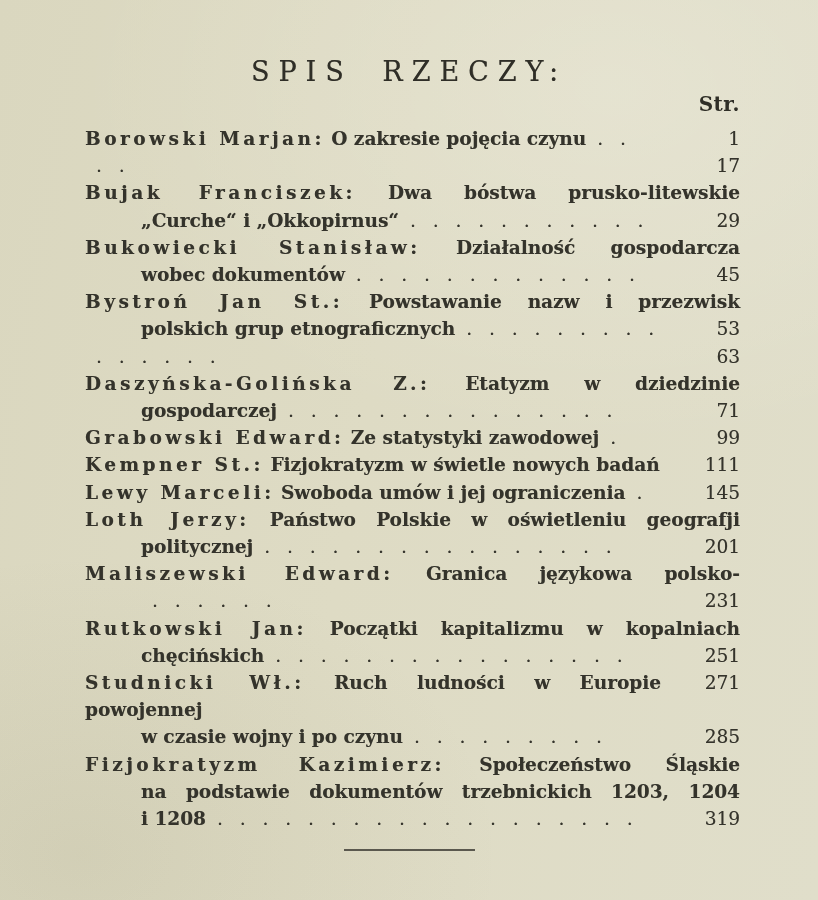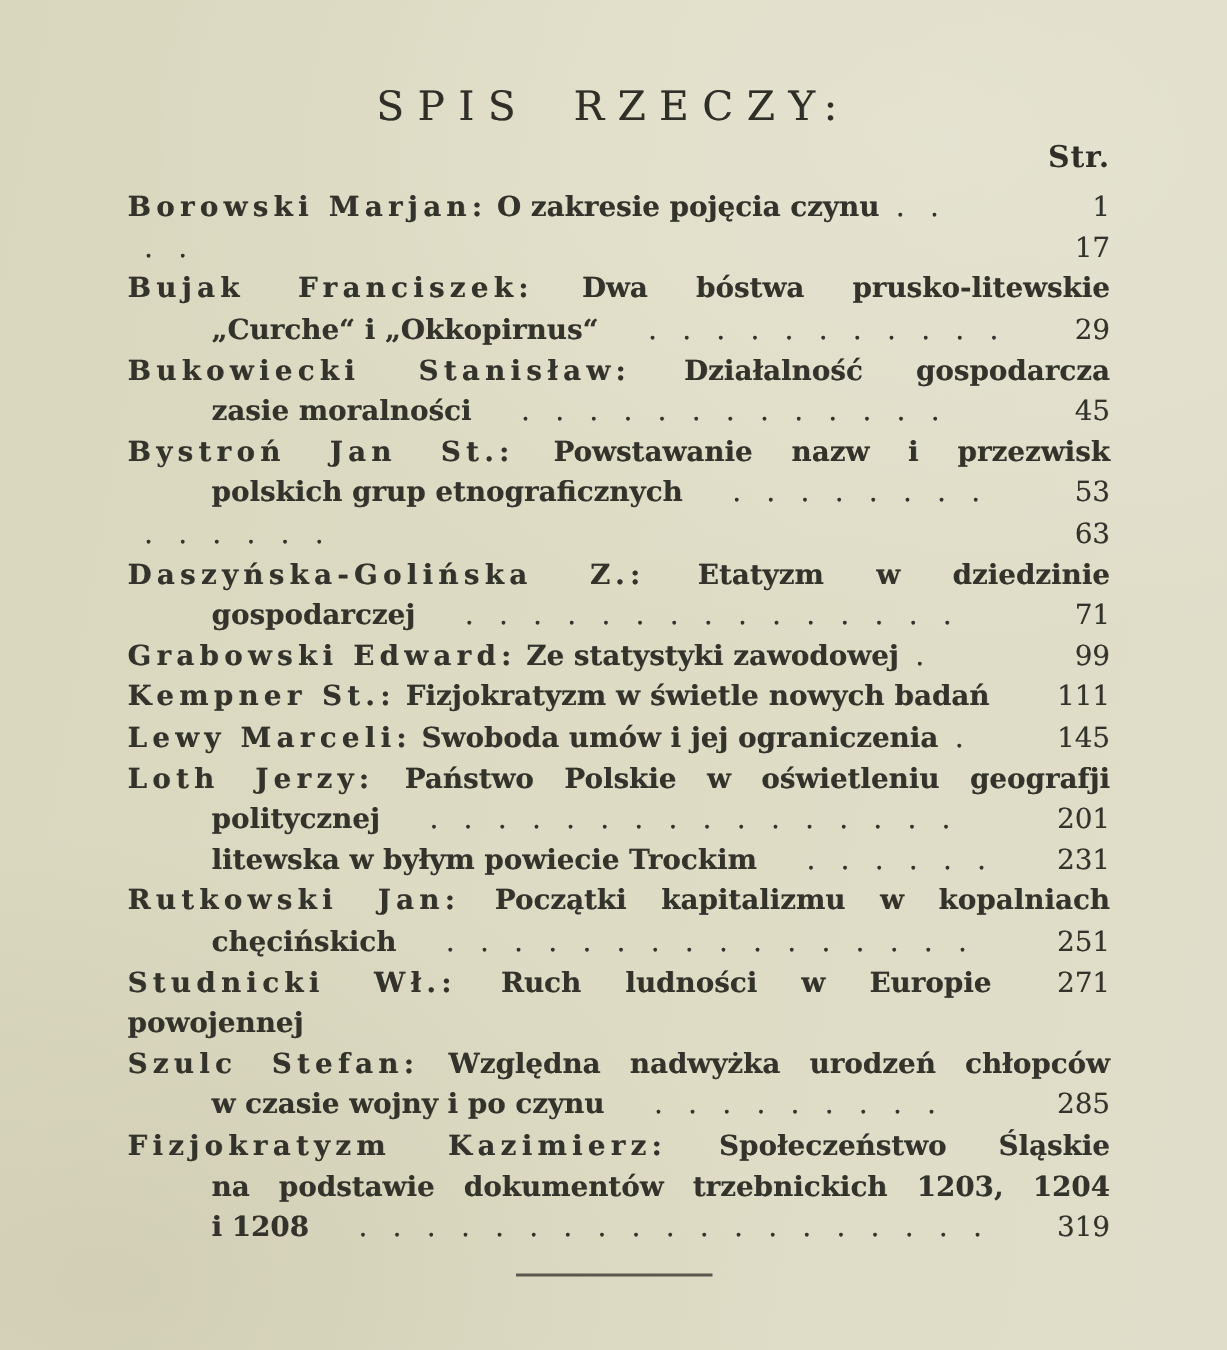--- a/index.html
+++ b/index.html
@@ -55,21 +55,20 @@
     line-height: 27.2px;
     color: #34332b;
     text-shadow: 0.25px 0.25px 0 rgba(52,51,43,0.45);
   }
   .row {
     display: flex;
     align-items: baseline;
   }
   .row.cont {
     padding-left: 56px;
-    gap: 22px;
   }
   .row .txt {
     white-space: nowrap;
     font-weight: bold;
   }
   .row.fill {
     display: block;
     text-align: justify;
     text-align-last: justify;
   }
@@ -126,21 +125,21 @@
         <span class="page-num">17</span>
       </div>
       <div class="row fill"><span class="txt"><span class="name">Bujak Franciszek:</span> Dwa bóstwa prusko-litewskie</span></div>
       <div class="row cont">
         <span class="txt">„Curche“ i „Okkopirnus“</span>
         <span class="dots">. . . . . . . . . . .</span>
         <span class="page-num">29</span>
       </div>
       <div class="row fill"><span class="txt"><span class="name">Bukowiecki Stanisław:</span> Działalność gospodarcza</span></div>
       <div class="row cont">
-        <span class="txt">zasie moralności</span>
+        <span class="txt">wobec dokumentów</span>
         <span class="dots">. . . . . . . . . . . . .</span>
         <span class="page-num">45</span>
       </div>
       <div class="row fill"><span class="txt"><span class="name">Bystroń Jan St.:</span> Powstawanie nazw i przezwisk</span></div>
       <div class="row cont">
         <span class="txt">polskich grup etnograficznych</span>
         <span class="dots">. . . . . . . . .</span>
         <span class="page-num">53</span>
       </div>
       <div class="row">
@@ -167,37 +166,36 @@
         <span class="txt"><span class="name">Lewy Marceli:</span> Swoboda umów i jej ograniczenia</span>
         <span class="dots">.</span>
         <span class="page-num">145</span>
       </div>
       <div class="row fill"><span class="txt"><span class="name">Loth Jerzy:</span> Państwo Polskie w oświetleniu geografji</span></div>
       <div class="row cont">
         <span class="txt">politycznej</span>
         <span class="dots">. . . . . . . . . . . . . . . .</span>
         <span class="page-num">201</span>
       </div>
-      <div class="row cont">
-        <span class="txt">litewska w byłym powiecie Trockim</span>
+      <div class="row fill"><span class="txt"><span class="name">Maliszewski Edward:</span> Granica językowa polsko-</span></div>
+      <div class="row cont">
         <span class="dots">. . . . . .</span>
         <span class="page-num">231</span>
       </div>
       <div class="row fill"><span class="txt"><span class="name">Rutkowski Jan:</span> Początki kapitalizmu w kopalniach</span></div>
       <div class="row cont">
         <span class="txt">chęcińskich</span>
         <span class="dots">. . . . . . . . . . . . . . . .</span>
         <span class="page-num">251</span>
       </div>
       <div class="row stretch">
         <span class="txt"><span class="name">Studnicki Wł.:</span> Ruch ludności w Europie powojennej</span>
         <span class="dots"></span>
         <span class="page-num">271</span>
       </div>
-      <div class="row fill"><span class="txt"><span class="name">Szulc Stefan:</span> Względna nadwyżka urodzeń chłopców</span></div>
       <div class="row cont">
         <span class="txt">w czasie wojny i po czynu</span>
         <span class="dots">. . . . . . . . .</span>
         <span class="page-num">285</span>
       </div>
       <div class="row fill"><span class="txt"><span class="name">Fizjokratyzm Kazimierz:</span> Społeczeństwo Śląskie</span></div>
       <div class="row cont fill"><span class="txt">na podstawie dokumentów trzebnickich 1203, 1204</span></div>
       <div class="row cont">
         <span class="txt">i 1208</span>
         <span class="dots">. . . . . . . . . . . . . . . . . . .</span>

